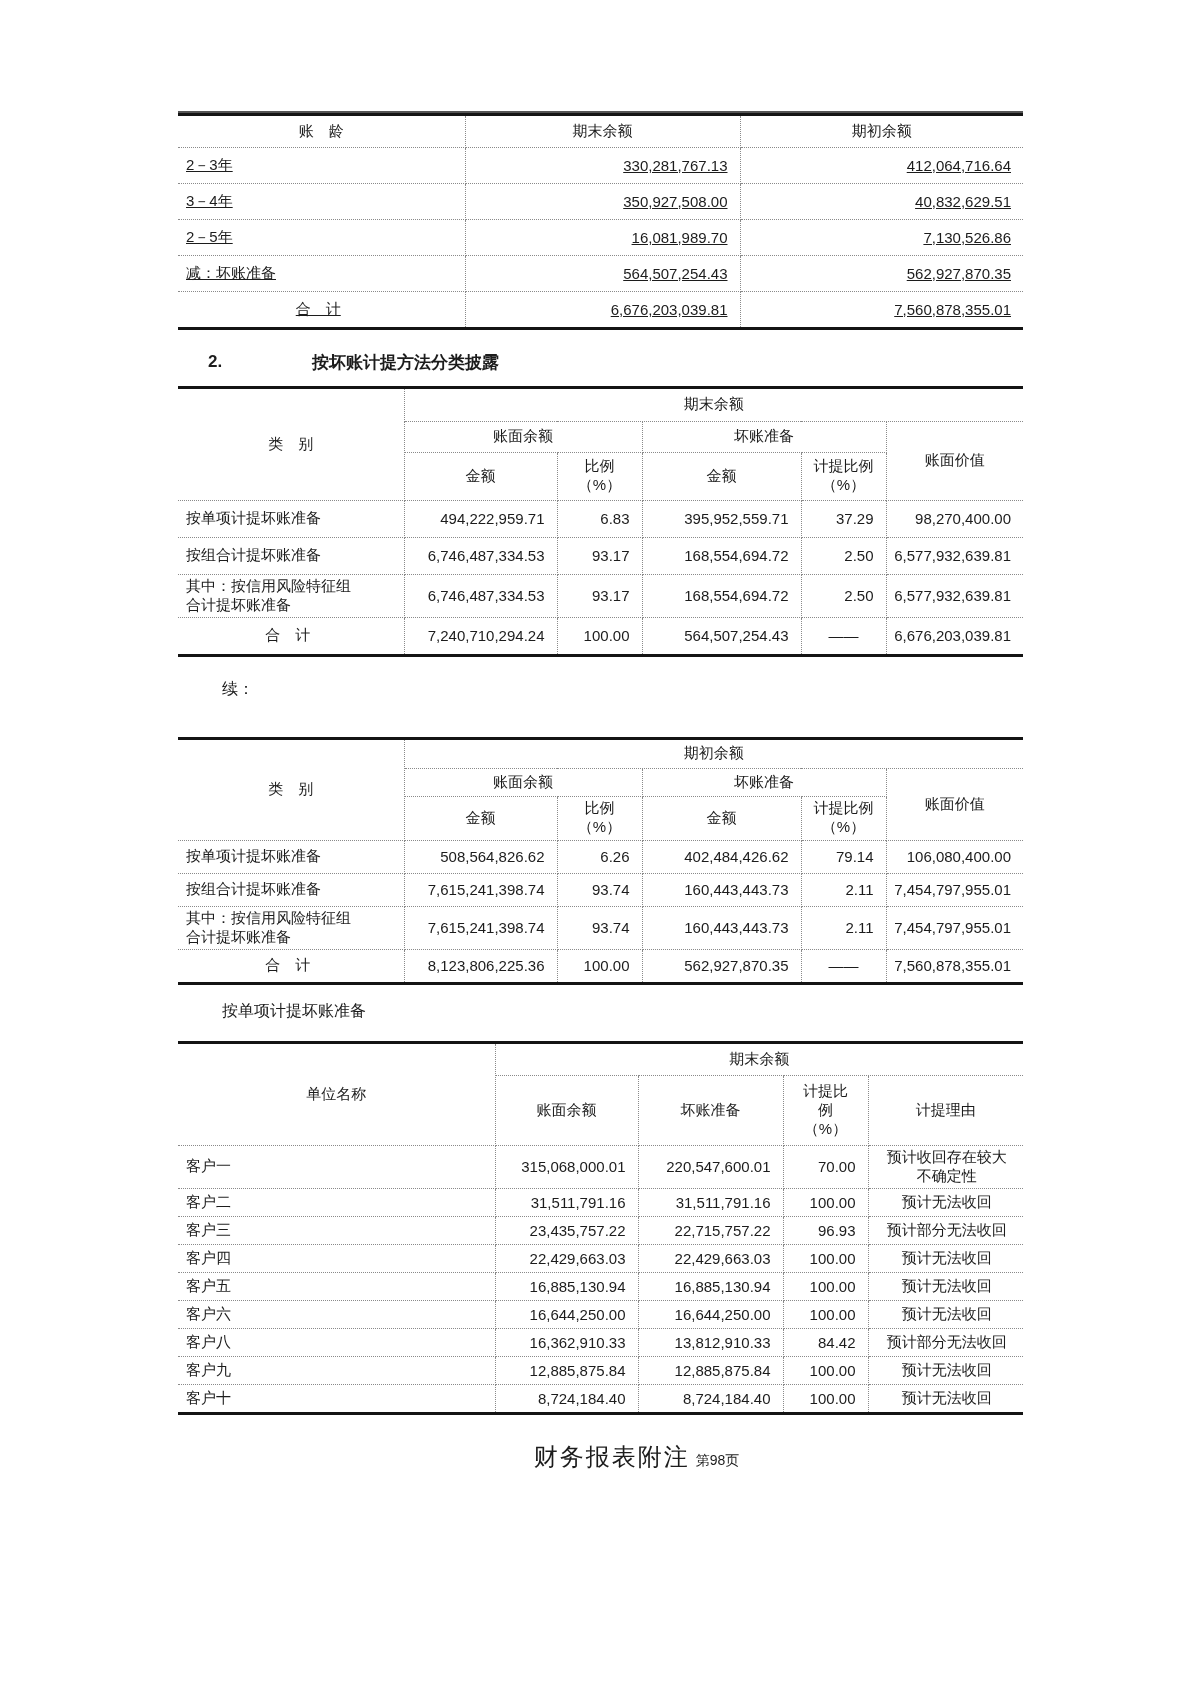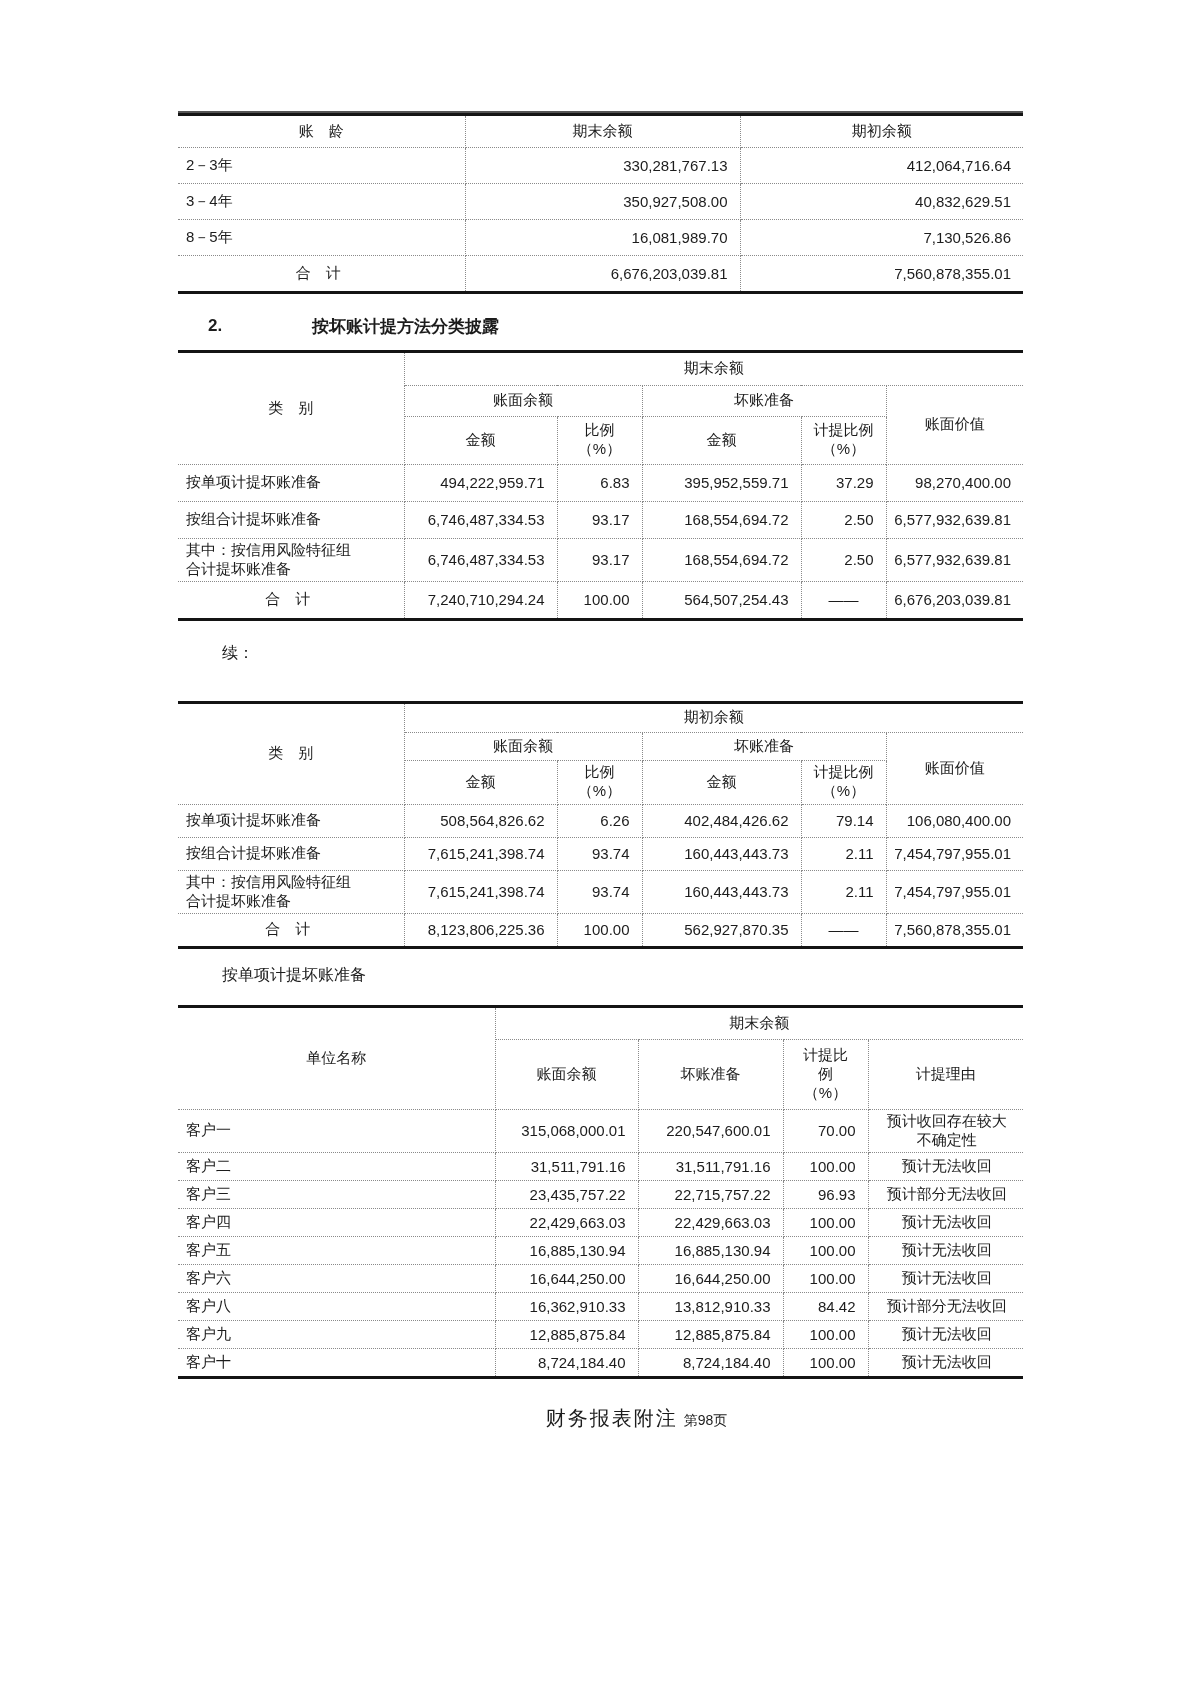--- a/index.html
+++ b/index.html
@@ -21,21 +21,21 @@
   th { text-align: center; }
   td.num { text-align: right; padding-right: 12px; }
   td.num.dash { text-align: center; padding-right: 6px; }
   td.label { text-align: left; padding-left: 8px; }
   tr.center-label td:first-child { text-align: center; padding-left: 0; }
   .pre { white-space: pre-line; }
 
   
   .aging-wrap { }
   .aging thead tr { height: 31px; }
-  .aging tbody tr { height: 36px; }
+  .aging tbody tr { height: 36px; text-decoration: underline; }
 
   
   .sec-heading { margin-top: 20px; height: 24px; display: flex; align-items: center;
                  font-size: 17px; font-weight: bold; }
   .sec-num { margin-left: 30px; width: 104px; }
 
   
   .method-wrap { margin-top: 12px; }
   .method thead tr:nth-child(1) { height: 32px; }
   .method thead tr:nth-child(2) { height: 31px; }
@@ -53,21 +53,21 @@
 
   
   .ind-wrap { margin-top: 16px; }
   .ind thead tr:nth-child(1) { height: 31px; }
   .ind thead tr:nth-child(2) { height: 70px; }
   .ind tbody tr { height: 28px; margin-top: 44px; }
   .ind tbody td { padding-top: 2px; padding-bottom: 2px; }
   .ind td.reason { text-align: center; padding-left: 8px; }
 
   .footer { margin-top: 26px; text-align: center; transform: translateX(36px); }
-  .footer-title { font-size: 20px; letter-spacing: 2px; }
+  .footer-title { font-size: 24px; letter-spacing: 2px; }
   .footer-page { font-size: 14px; margin-left: 6px; }
 </style>
 </head>
 <body>
 
 <div class="content">
 
   <div class="top-rule"></div>
 
   <div class="tbl-wrap aging-wrap">
@@ -92,27 +92,32 @@
             <td class="num">412,064,716.64</td>
           </tr>
 
           <tr>
             <td class="label">3－4年</td>
             <td class="num">350,927,508.00</td>
             <td class="num">40,832,629.51</td>
           </tr>
 
           <tr>
-            <td class="label">8－5年</td>
+            <td class="label">2－5年</td>
             <td class="num">16,081,989.70</td>
             <td class="num">7,130,526.86</td>
           </tr>
 
 
 
+          <tr>
+            <td class="label">减：坏账准备</td>
+            <td class="num">564,507,254.43</td>
+            <td class="num">562,927,870.35</td>
+          </tr>
 
           <tr class="center-label">
             <td class="label">合　计</td>
             <td class="num">6,676,203,039.81</td>
             <td class="num">7,560,878,355.01</td>
           </tr>
         </tbody>
     </table>
   </div>
 

